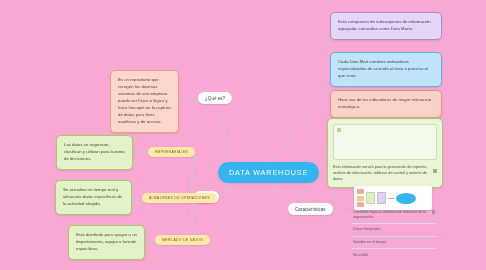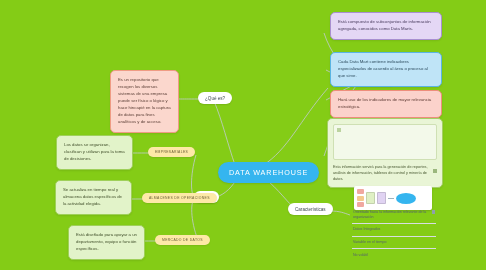--- a/index.html
+++ b/index.html
@@ -5,21 +5,21 @@
   * { box-sizing: border-box; margin: 0; padding: 0; }
   html, body {
     width: 486px; height: 270px;
     overflow: hidden;
     background: #eef2f4;
     font-family: "Liberation Sans", sans-serif;
   }
   #canvas {
     position: relative;
     width: 486px; height: 270px;
-    background: #84cc16;
+    background: #f9a8d4;
   }
   svg.links {
     position: absolute; left: 0; top: 0;
     width: 486px; height: 270px;
     pointer-events: none;
   }
   svg.links path { fill: none; stroke: #c2cbd0; stroke-width: 0.8; }
 
   .node { position: absolute; }
 

